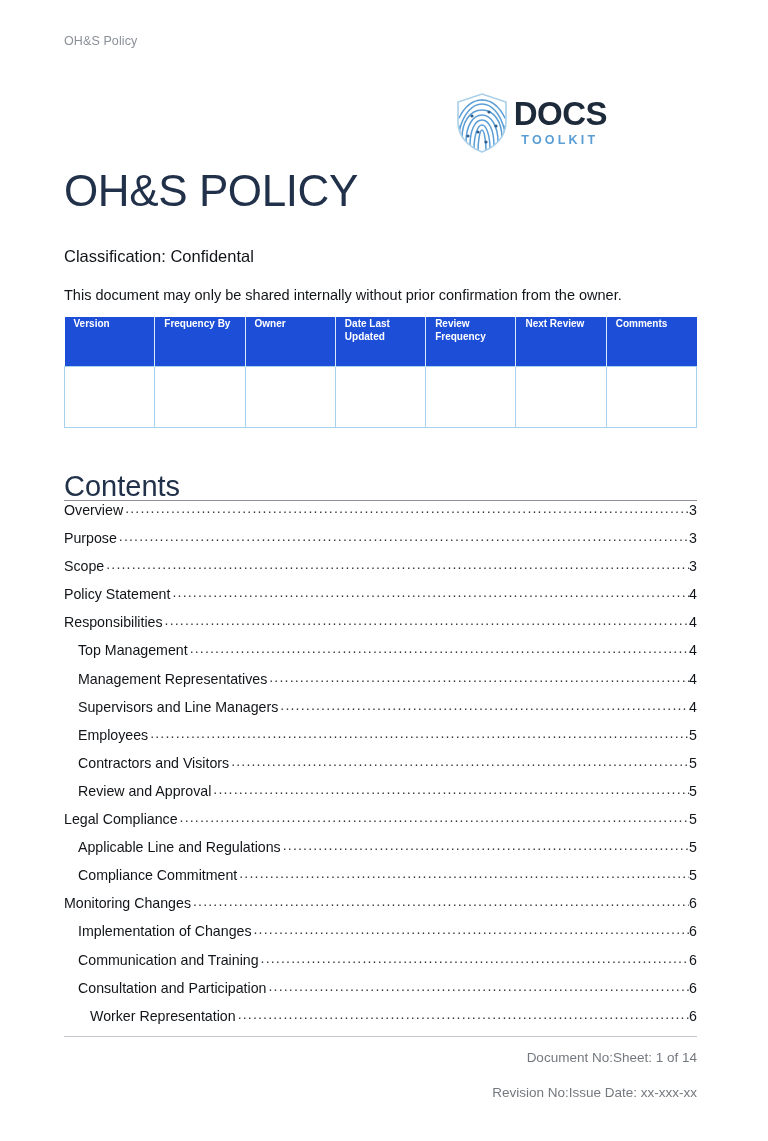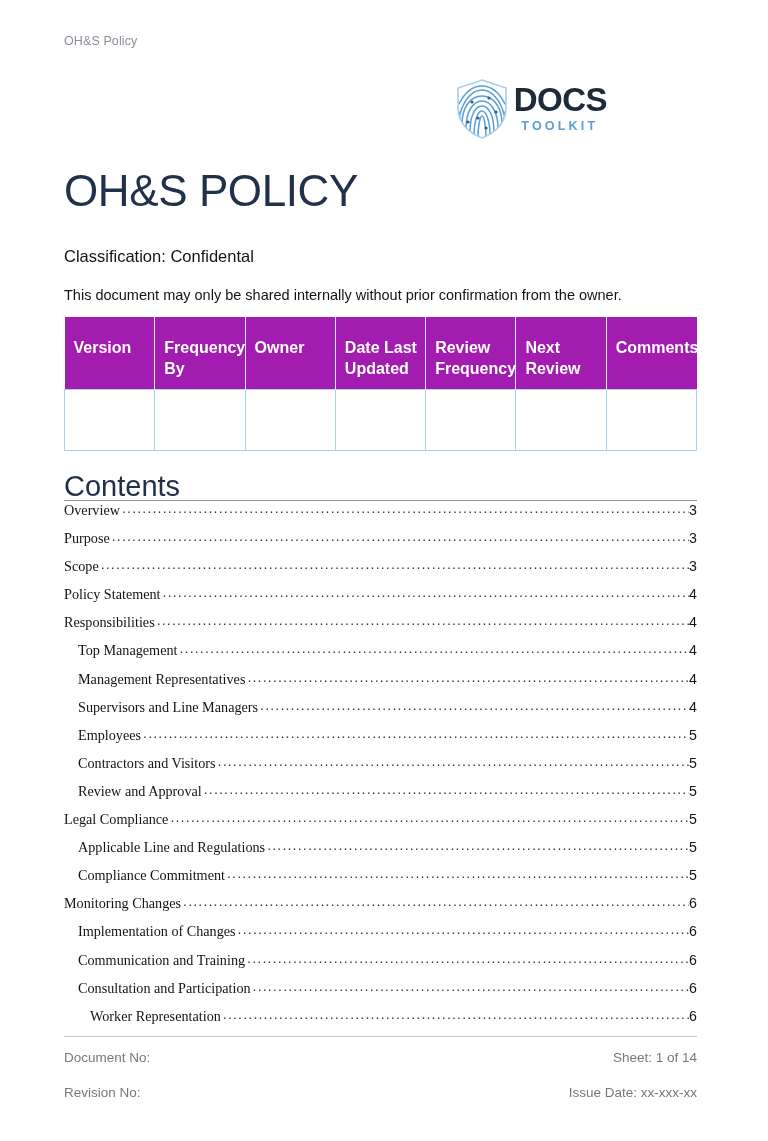--- a/index.html
+++ b/index.html
@@ -30,21 +30,21 @@
     top: 34px;
     font-size: 12.5px;
     color: #8a8f98;
     letter-spacing: .1px;
   }
 
   
   .logo-block {
     position: absolute;
     right: 64px;
-    top: 78px;
+    top: 92px;
     display: flex;
     align-items: center;
     height: 62px;
   }
   .logo-mark {
     width: 60px;
     height: 62px;
     display: block;
     margin-right: 2px;
   }
@@ -105,27 +105,27 @@
   
   .meta-table {
     position: absolute;
     left: 64px;
     top: 317px;
     width: 633px;
     border-collapse: collapse;
     table-layout: fixed;
   }
   .meta-table th {
-    background: #a21caf;
+    background: #1d4ed8;
     color: #ffffff;
-    font-size: 16px;
+    font-size: 10px;
     font-weight: bold;
     text-align: left;
     vertical-align: top;
-    padding: 20px 8px 9px 9px;
+    padding: 0 8px 9px 9px;
     height: 40px;
     border-right: 1px solid #d7eaf7;
     line-height: 1.33;
   }
   .meta-table th:last-child { border-right: none; }
   .meta-table td {
     height: 58px;
     border: 1px solid #a8d3ee;
     background: #ffffff;
   }
@@ -161,21 +161,21 @@
     align-items: baseline;
     font-size: 14.2px;
     color: #111418;
     height: 28.1px;
     white-space: nowrap;
   }
   .toc-entry.lvl1 { padding-left: 0px; }
   .toc-entry.lvl2 { padding-left: 14px; }
   .toc-entry.lvl3 { padding-left: 26px; }
 
-  .toc-label { flex: 0 0 auto; font-family: Liberation Serif, serif; }
+  .toc-label { flex: 0 0 auto; }
   .toc-dots {
     flex: 1 1 auto;
     overflow: hidden;
     margin: 0 0px 0 2px;
     position: relative;
     top: -2px;
     font-size: 14.2px;
     letter-spacing: 1.15px;
     color: #31363c;
   }
@@ -193,21 +193,21 @@
   .footer {
     position: absolute;
     left: 64px;
     top: 1046px;
     width: 633px;
     font-size: 13.5px;
     color: #74797f;
   }
   .footer-row {
     display: flex;
-    justify-content: space-between;
+    justify-content: flex-end;
     height: 31px;
     align-items: flex-start;
     padding-top: 4px;
   }
 </style>
 </head>
 <body>
 
 <div class="page">
 

